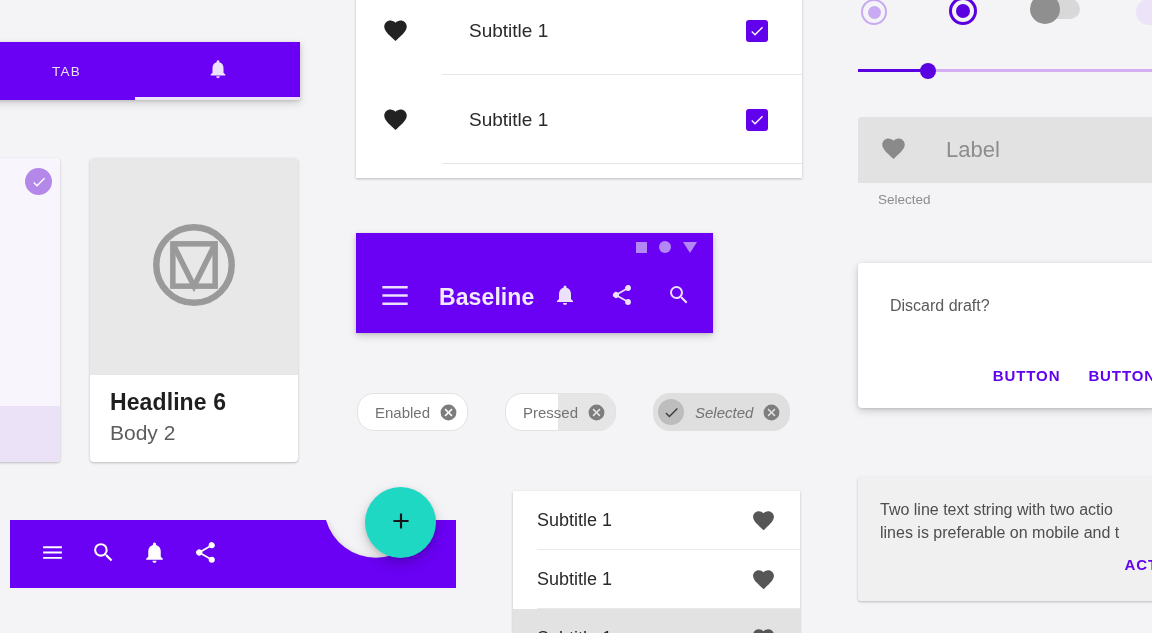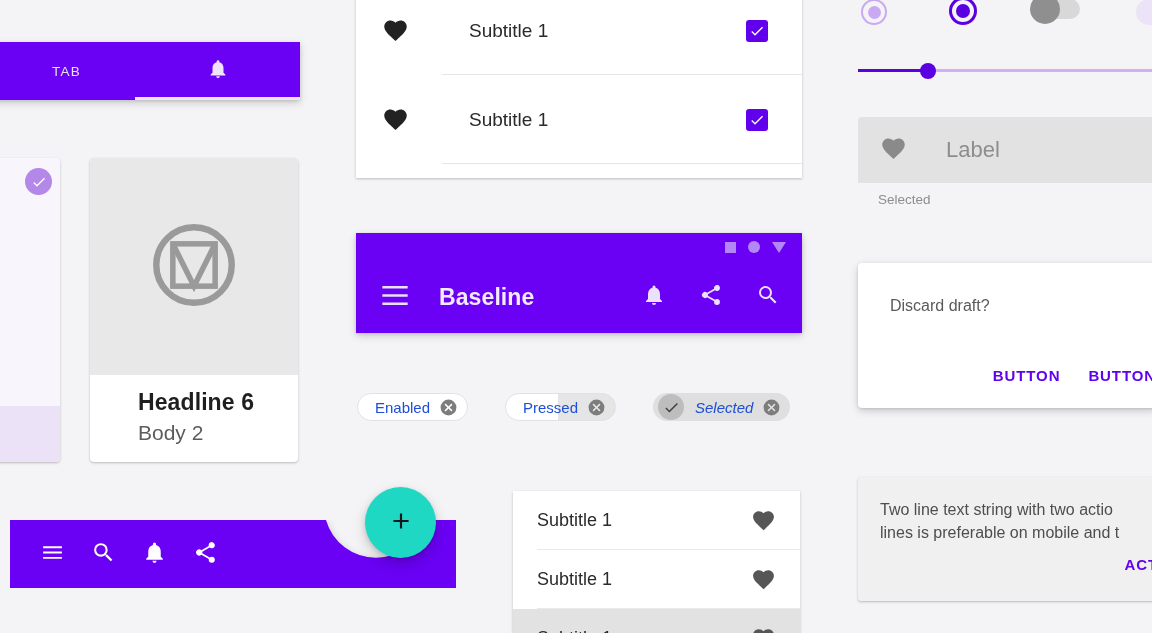--- a/index.html
+++ b/index.html
@@ -55,21 +55,21 @@
   
   .card-main {
     left:90px; top:158px; width:208px; height:304px;
     background:#fff; border-radius:4px; overflow:hidden;
   }
   .card-main .media {
     height:217px; background:#e8e8e8;
     display:flex; align-items:center; justify-content:center;
   }
   .card-main .media svg { width:92px; height:92px; }
-  .card-main .body { padding:14px 20px 0 20px;margin-left:28px; }
+  .card-main .body { padding:14px 20px 0 20px; }
   .headline6 { font-size:23px; font-weight:700; color:#1f1f1f; letter-spacing:.1px; }
   .body2 { font-size:21px; color:#5c5c5c; margin-top:5px; }
 
   
   .bottombar {
     left:10px; top:520px; width:446px; height:68px;
   }
   .bottombar .bar-svg { position:absolute; inset:0; }
   .bottombar .icons {
     position:absolute; left:0; top:0; height:100%;
@@ -96,21 +96,21 @@
     width:22px; height:22px; border-radius:3px; background:#6200ee;
     display:flex; align-items:center; justify-content:center;
   }
   .lt-check svg { width:16px; height:16px; fill:#fff; }
   .lt-div {
     position:absolute; left:86px; right:0; bottom:0; height:1px; background:#e6e6e6;
   }
 
   
   .appbar {
-    left:356px; top:233px; width:446px; height:100px;
+    left:356px; top:233px; width:357px; height:100px;
     background:#6a00f4;
   }
   .appbar .status {
     height:28px; display:flex; align-items:center; justify-content:flex-end;
     gap:12px; padding-right:16px;
   }
   .st-sq { width:11px; height:11px; background:#b388f5; }
   .st-ci { width:12px; height:12px; border-radius:50%; background:#b388f5; }
   .st-tr {
     width:0; height:0; border-left:7px solid transparent; border-right:7px solid transparent;
@@ -122,22 +122,22 @@
   .appbar .main svg { fill:#ece1fb; }
   .ab-menu svg { width:26px; height:19px; }
   .ab-title {
     color:#f2eafd; font-size:23px; font-weight:700; margin-left:31px; letter-spacing:.1px;
   }
   .ab-actions { margin-left:auto; display:flex; align-items:center; gap:33px; }
   .ab-actions svg { width:24px; height:24px; }
 
   
   .chip {
-    position:absolute; height:28px; border-radius:17px;
-    display:flex; align-items:center; font-size:15px; color:#1d4ed8;
+    position:absolute; height:38px; border-radius:17px;
+    display:flex; align-items:center; font-size:15px; color:#737373;
   }
   .chip .x { width:19px; height:19px; margin:0 9px 0 9px; }
   .chip .x svg { width:19px; height:19px; fill:#7d7d7d; display:block; }
   .chip-enabled {
     left:357px; top:393px; background:#fff; border:1px solid #e2e2e2; padding-left:17px;
   }
   .chip-pressed {
     left:505px; top:393px; background:#fff; border:1px solid #e2e2e2; padding-left:17px;
     overflow:hidden;
   }

